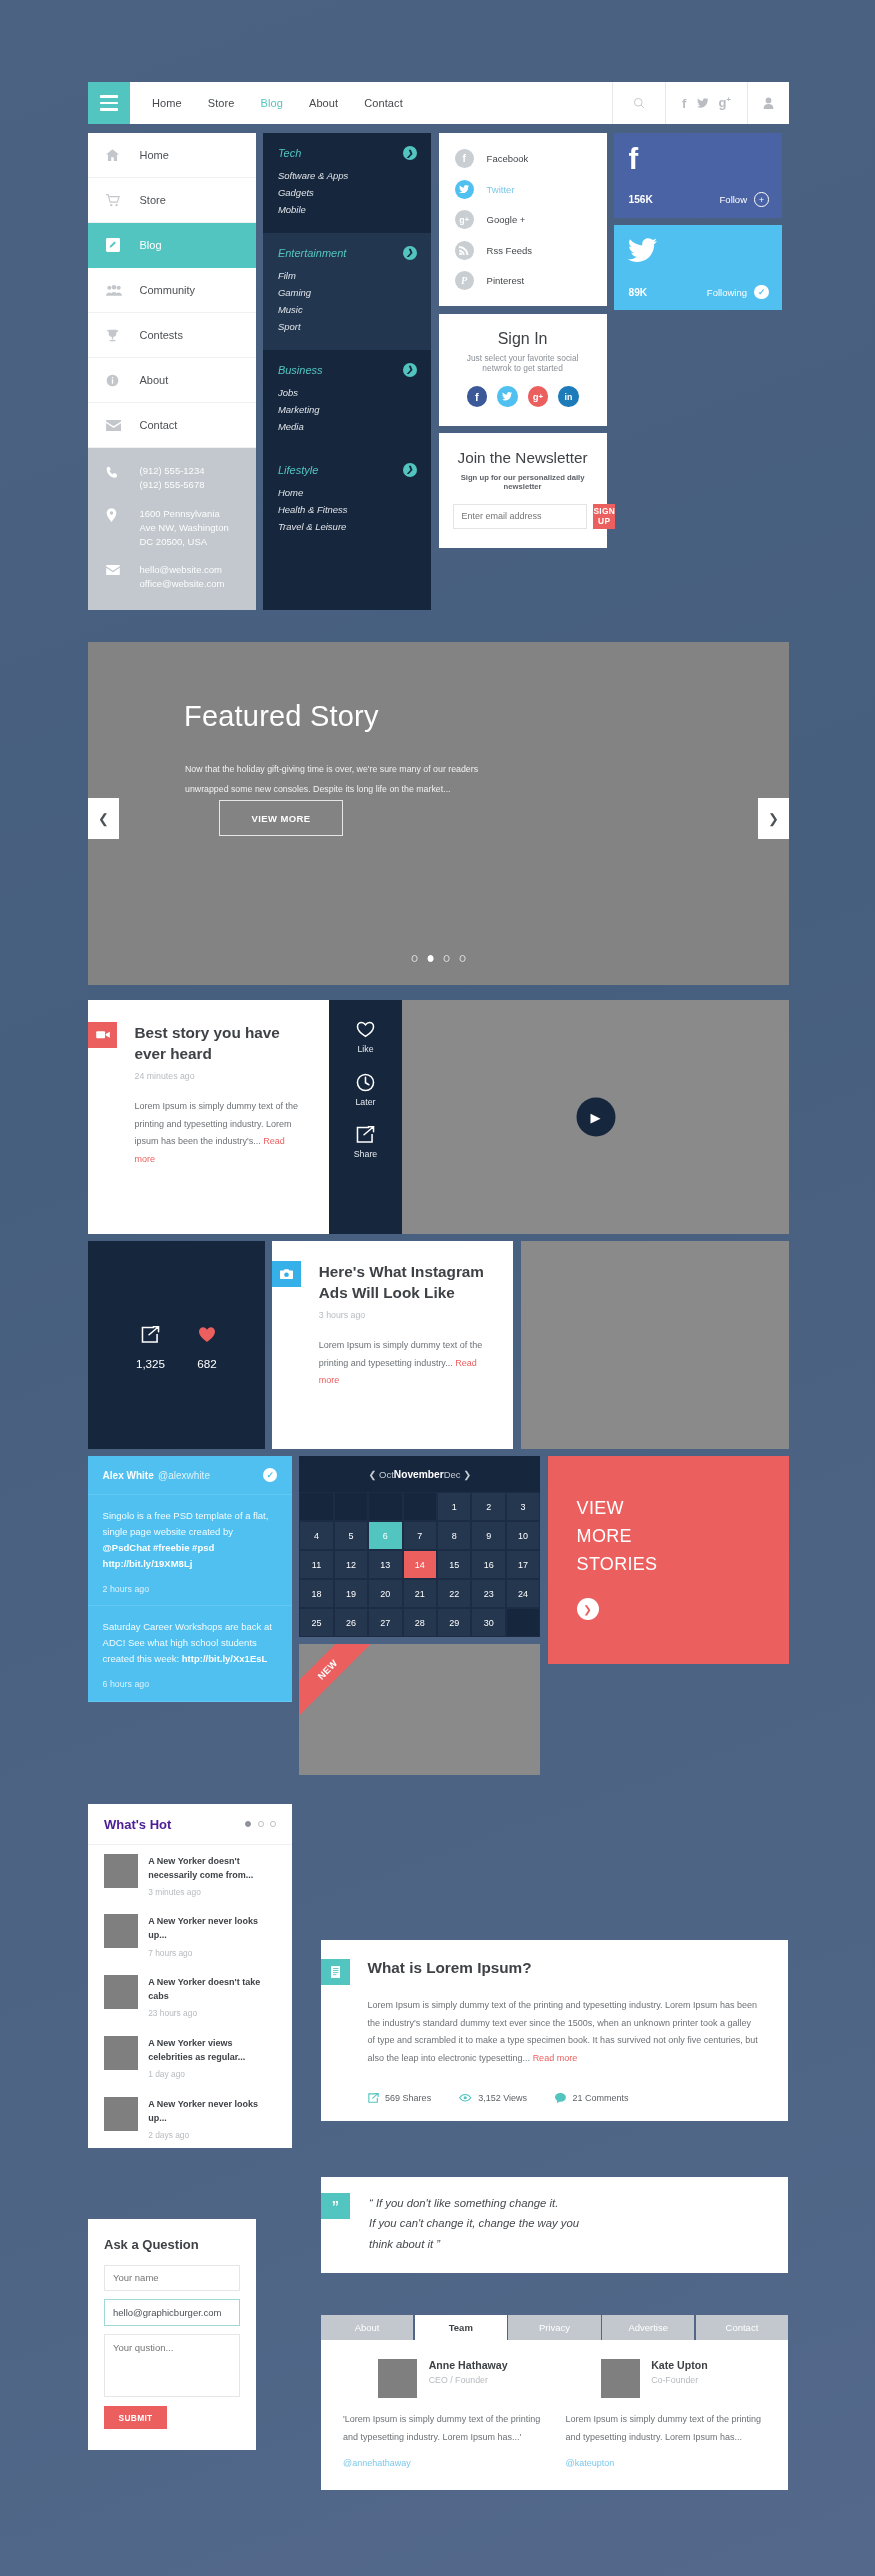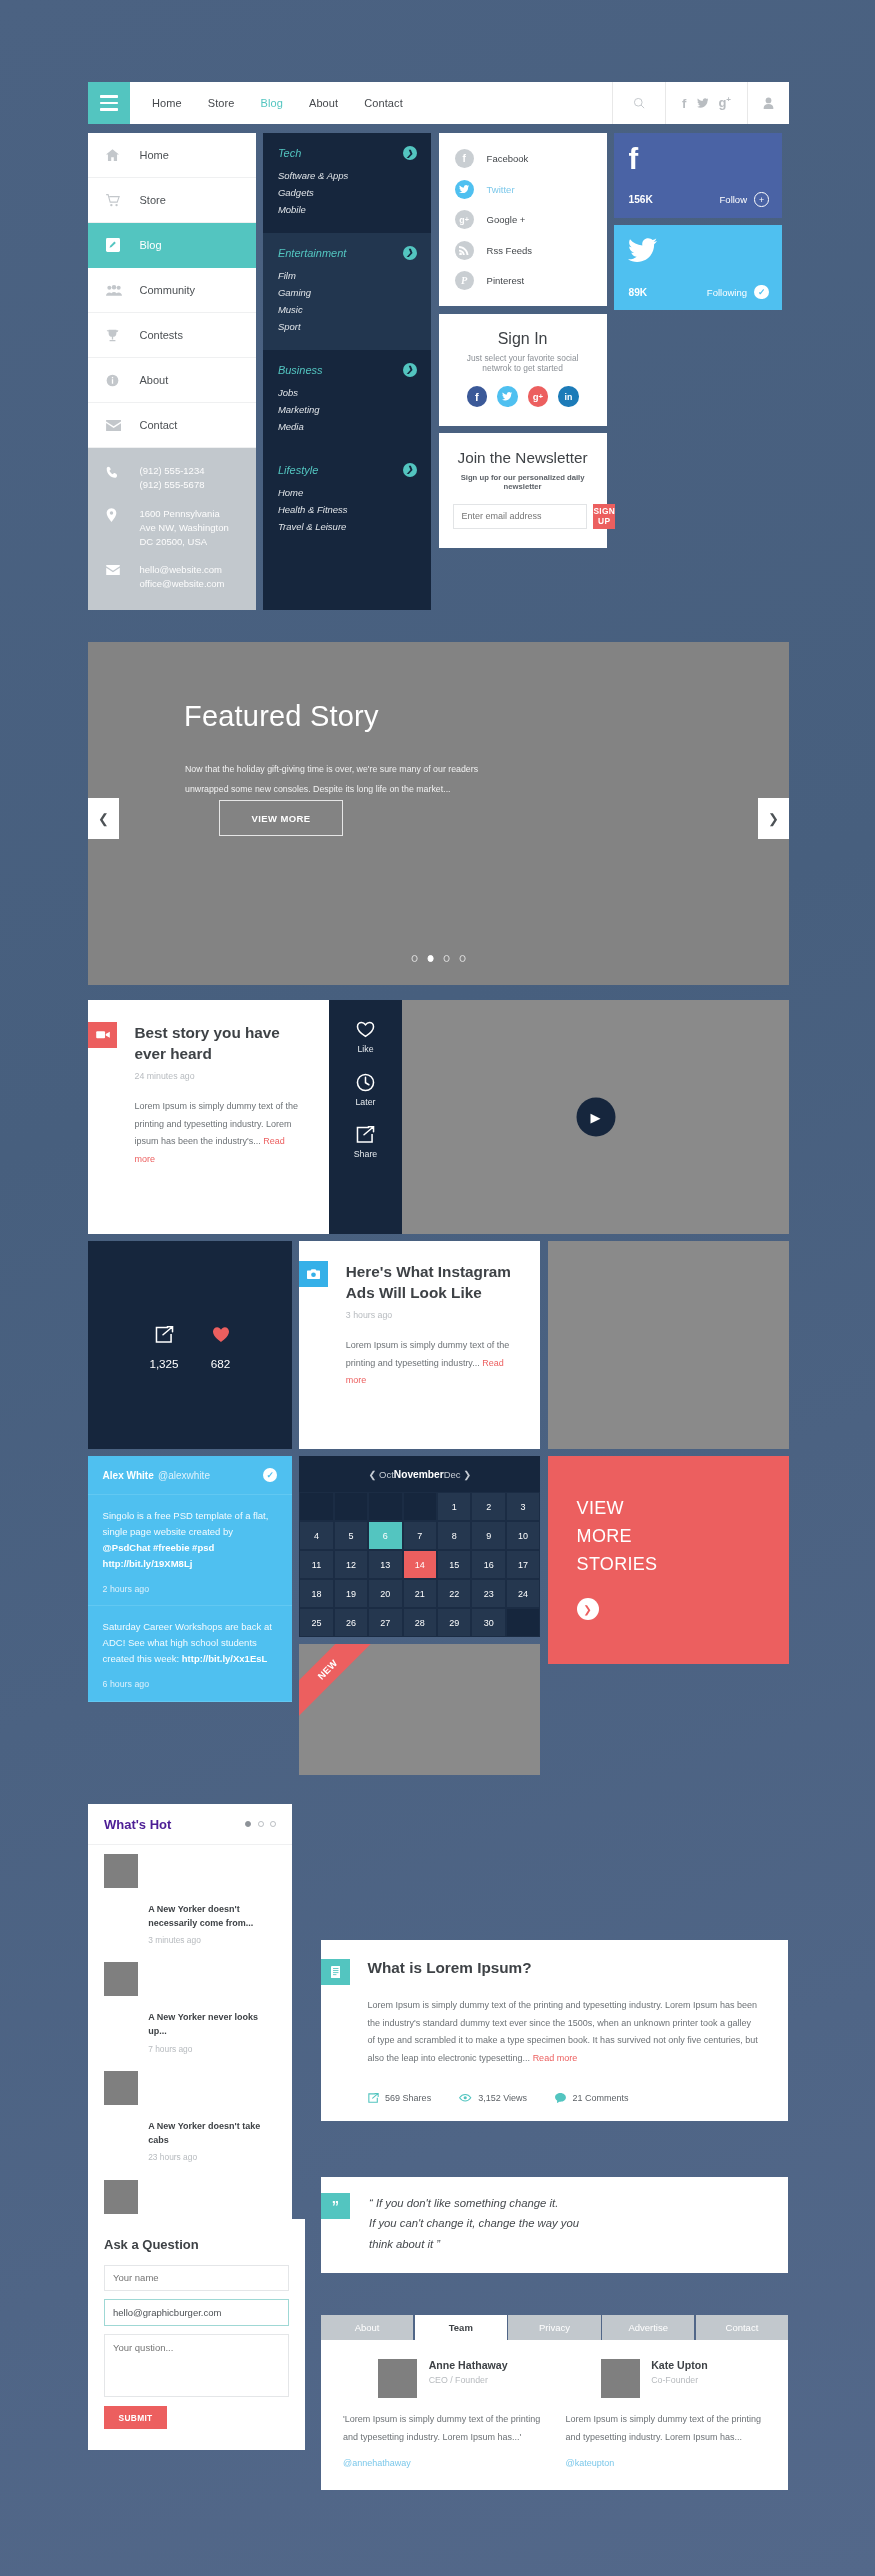--- a/index.html
+++ b/index.html
@@ -167,21 +167,21 @@
   .act-item { margin-bottom: 16px; }
   .act-item .g { height: 25px; display: flex; align-items: center; justify-content: center; }
   .act-item .l { font-size: 8.8px; color: #e6eaee; margin-top: 1.5px; }
   .videoblock { flex: 1; background: #8a8a8a; position: relative; }
   .playbtn { position: absolute; left: 50%; top: 50%; transform: translate(-50%,-50%);
              width: 39px; height: 39px; border-radius: 50%; background: #16263d; color: #fff;
              display: flex; align-items: center; justify-content: center; font-size: 13px; cursor: pointer; }
 
   
   .statrow { position: absolute; left: 88px; top: 1241px; width: 701px; height: 208px; display: flex; gap: 7.3px; }
-  .statbox { width: 204px; background: #16263d; color: #fff; display: flex;
+  .statbox { width: 177px; background: #16263d; color: #fff; display: flex;
              align-items: center; justify-content: center; gap: 32px; }
   .stat { text-align: center; }
   .stat .g { height: 29px; display: flex; align-items: center; justify-content: center; }
   .stat .n { font-size: 11.7px; margin-top: 7.3px; }
   .igcard { width: 241px; background: #fff; padding: 20.4px 22px 0 0; display: flex; }
   .iggrey { flex: 1; background: #8a8a8a; }
 
   
   .row3 { position: absolute; left: 88px; top: 1456px; width: 701px; display: flex; gap: 7.3px; align-items: flex-start; }
   .tweets { width: 204px; background: #4fc0f0; color: #fff; }
@@ -227,25 +227,25 @@
   .hot { background: #fff; }
   .hot-head { height: 41px; display: flex; align-items: center; justify-content: space-between;
               padding: 0 16px; border-bottom: 0.7px solid #eff0f1; }
   .hot-head h3 { font-size: 13px; color: #4c1d95; }
   .hot-dots { display: flex; gap: 6.6px; }
   .hot-dots i { width: 5.8px; height: 5.8px; border-radius: 50%; border: 0.7px solid #b9bdc1; display: block; }
   .hot-dots i.on { background: #8d9298; border-color: #8d9298; }
   .hot-item { display: flex; padding: 8.8px 13px 8.8px 16px; align-items: flex-start; }
   .hot-thumb { width: 34px; height: 34px; background: #7f7f7f; flex-shrink: 0; }
   .hot-meta { padding-left: 10.2px; }
-  .hot-meta .t { font-size: 9px; color: #3e4246; font-weight: bold; line-height: 14px; margin-top: 48px; }
+  .hot-meta .t { font-size: 9px; color: #3e4246; font-weight: bold; line-height: 14px; }
   .hot-meta .a { font-size: 8.4px; color: #b7bbbf; margin-top: 5.1px; }
 
   
-  .askcol { position: absolute; left: 88px; top: 2219px; width: 217px; }
+  .askcol { position: absolute; left: 88px; top: 2219px; width: 168px; }
   .ask { background: #fff; padding: 17.5px 16px 20.4px; }
   .ask h3 { font-size: 13px; color: #3e4246; margin-bottom: 13px; }
   .ask input, .ask textarea {
     width: 100%; border: 0.7px solid #e4e6e8; padding: 6.6px 8px; font-size: 9.5px;
     color: #9aa0a6; font-family: inherit; margin-bottom: 8.8px; outline: none; display: block;
   }
   .ask input.filled { border-color: #9fd8d5; color: #4c5054; }
   .ask textarea { height: 63px; resize: none; }
   .ask button {
     background: #ec5f5f; color: #fff; border: none; padding: 6.6px 14.6px; font-size: 8.4px;

